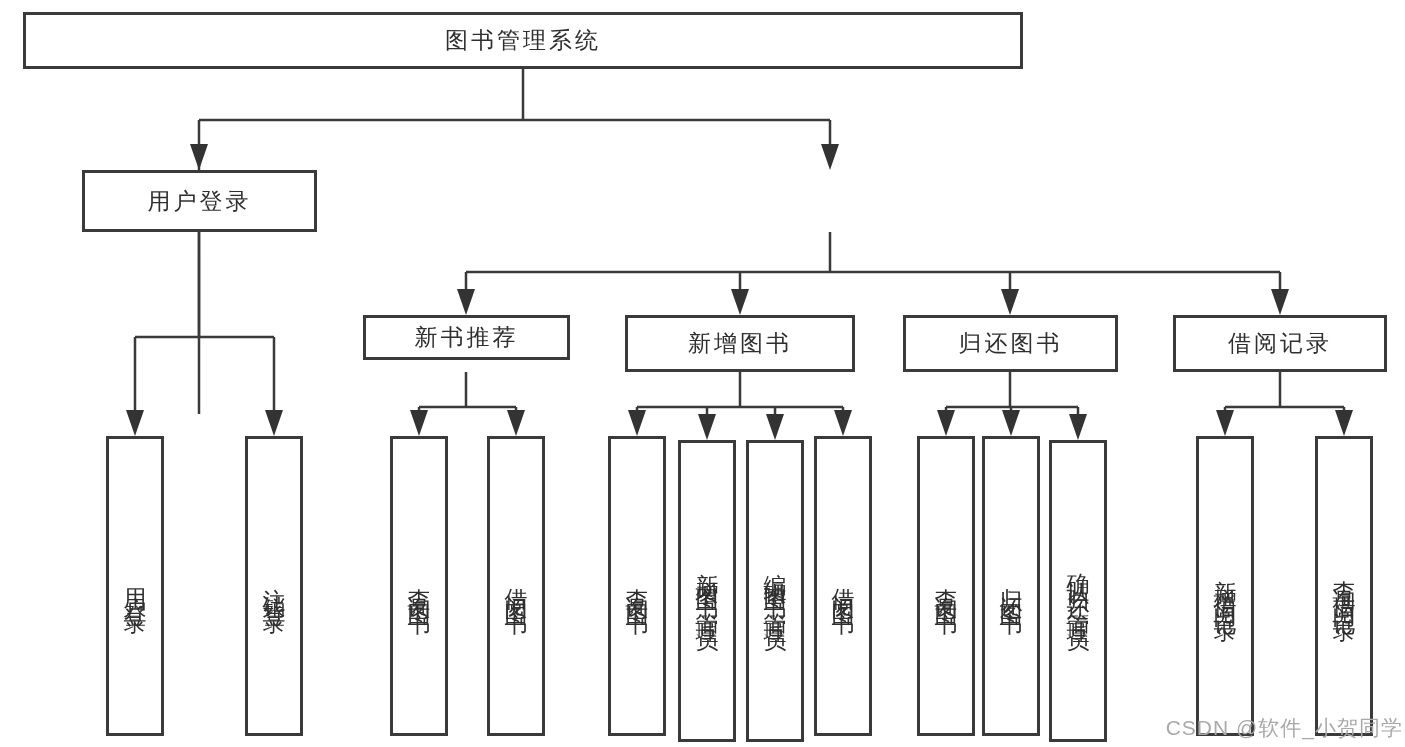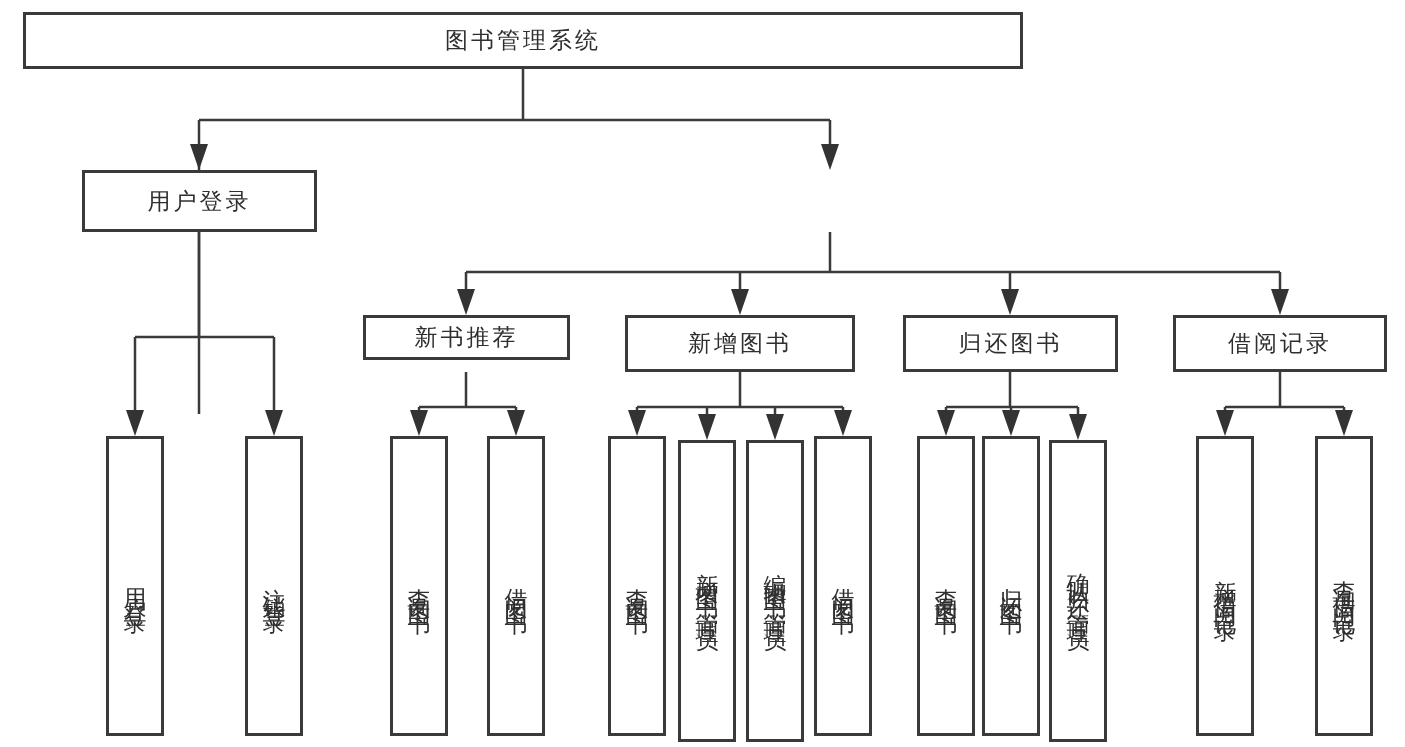--- a/index.html
+++ b/index.html
@@ -107,14 +107,15 @@
   <div class="node vbox" style="left:746px;top:440px;width:58px;height:302px;">编辑图书（管理员）</div>
   <div class="node vbox" style="left:814px;top:436px;width:58px;height:300px;">借阅图书</div>
 
   <div class="node vbox" style="left:917px;top:436px;width:58px;height:300px;">查询图书</div>
   <div class="node vbox" style="left:982px;top:436px;width:58px;height:300px;">归还图书</div>
   <div class="node vbox" style="left:1049px;top:440px;width:58px;height:302px;">确认归还（管理员）</div>
 
   <div class="node vbox" style="left:1196px;top:436px;width:58px;height:300px;">新增借阅记录</div>
   <div class="node vbox" style="left:1315px;top:436px;width:58px;height:300px;">查询借阅记录</div>
 
+  <div class="watermark">CSDN @软件_小贺同学</div>
 
 </div>
 
 </body></html>

